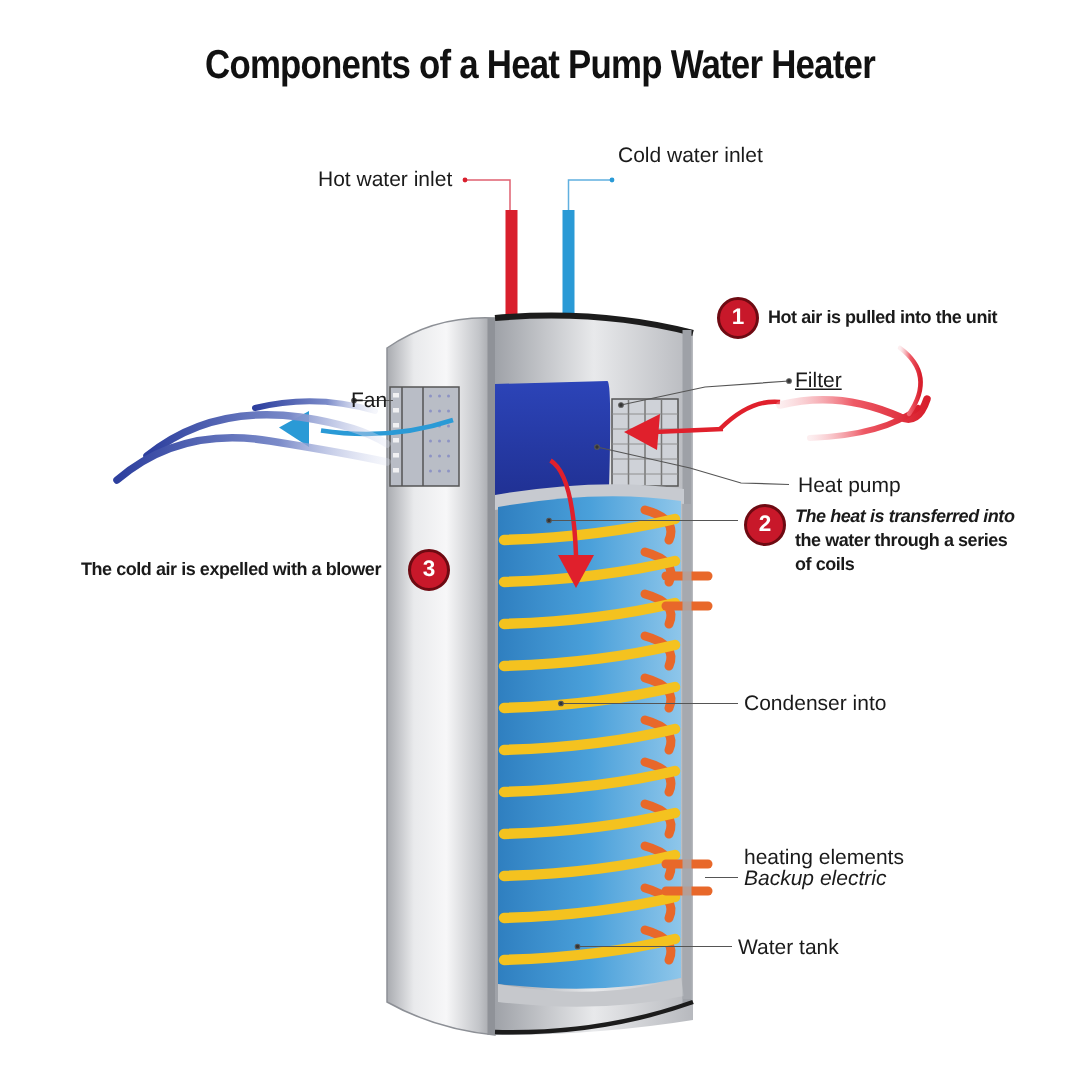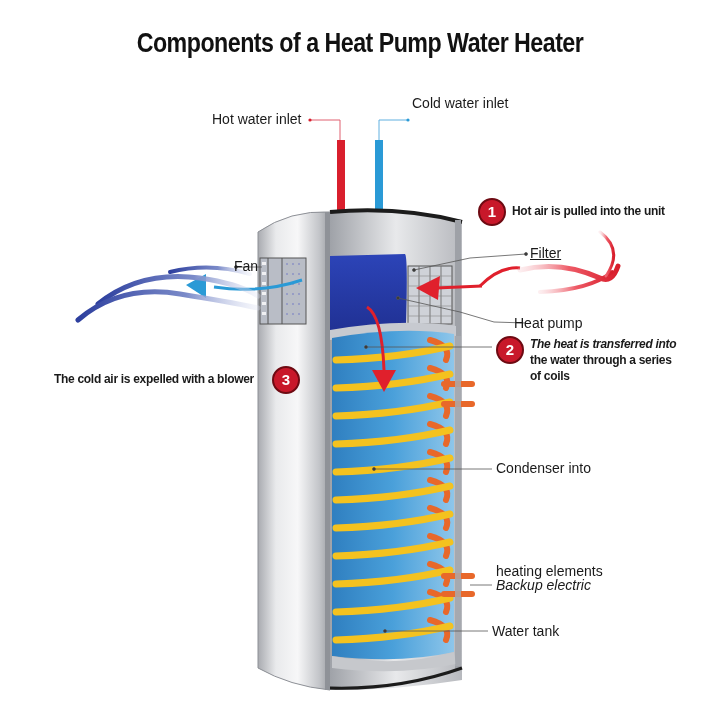--- a/index.html
+++ b/index.html
@@ -222,21 +222,21 @@
     <line x1="470" y1="585" x2="492" y2="585"></line>
     <line x1="385" y1="631" x2="488" y2="631"></line>
     <circle cx="385" cy="631" r="1.5" fill="#333"></circle>
   </g>
 </svg>
 
 <div class="lbl" style="left:212px; top:112px;">Hot water inlet</div>
 <div class="lbl" style="left:412px; top:96px;">Cold water inlet</div>
 <div class="lbl" style="left:206px; top:259px;margin-left:28px;">Fan</div>
 <div class="lbl" style="left:530px; top:246px;text-decoration:underline;">Filter</div>
-<div class="lbl" style="left:514px; top:316px;text-align:center;">Heat pump</div>
+<div class="lbl" style="left:532px; top:316px;text-align:center;">Heat pump</div>
 <div class="lbl" style="left:496px; top:461px;">Condenser into</div>
 <div class="lbl" style="left:496px; top:578px;font-style:italic;">Backup electric</div>
 <div class="lbl" style="left:496px; top:564px;">heating elements</div>
 <div class="lbl" style="left:492px; top:624px;">Water tank</div>
 
 <div class="step" style="left:478px; top:198px;">1</div>
 <div class="lbl bold" style="left:512px; top:204px;">Hot air is pulled into the unit</div>
 
 <div class="step" style="left:496px; top:336px;">2</div>
 <div class="lbl bold" style="left:530px; top:337px;font-style:italic;">The heat is transferred into</div>

